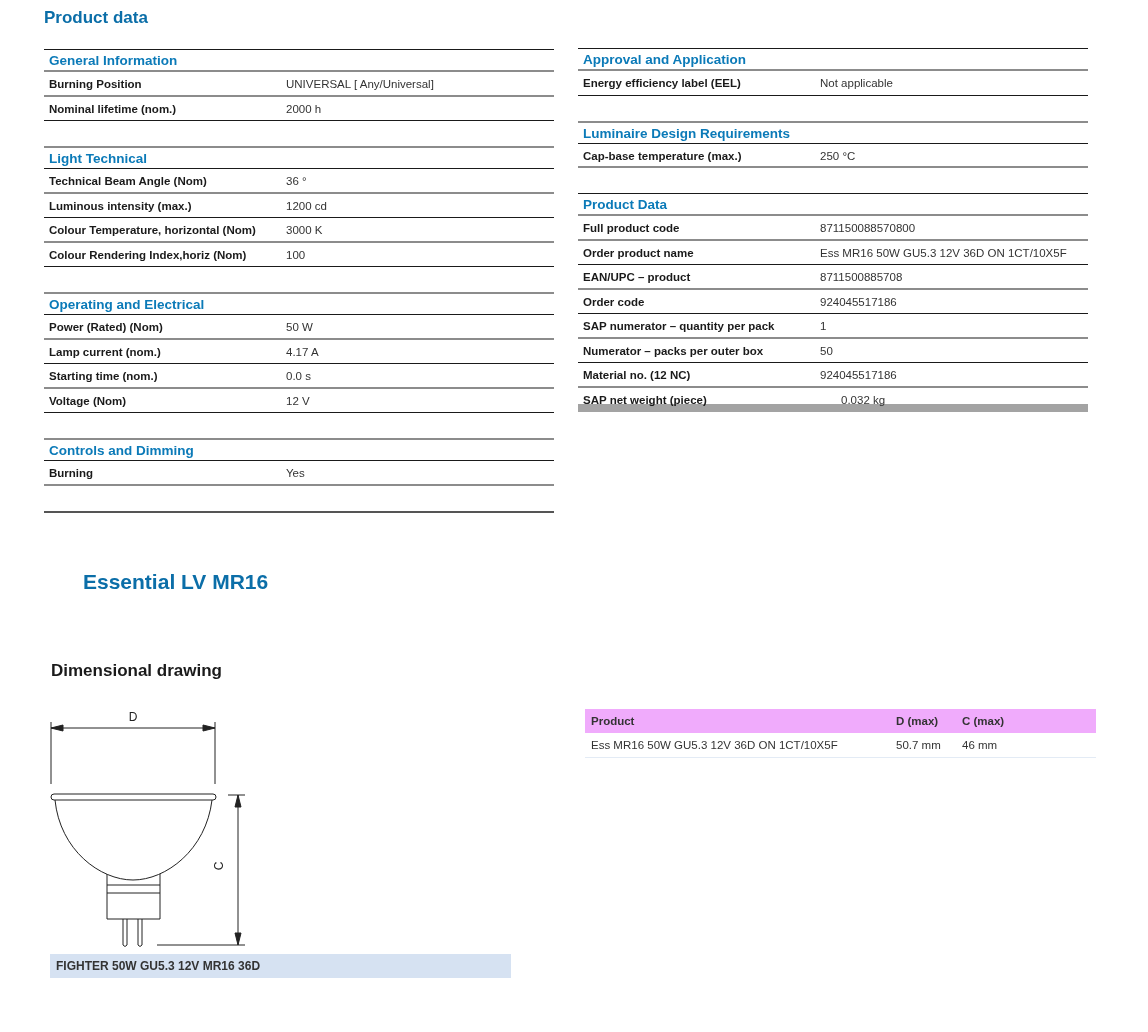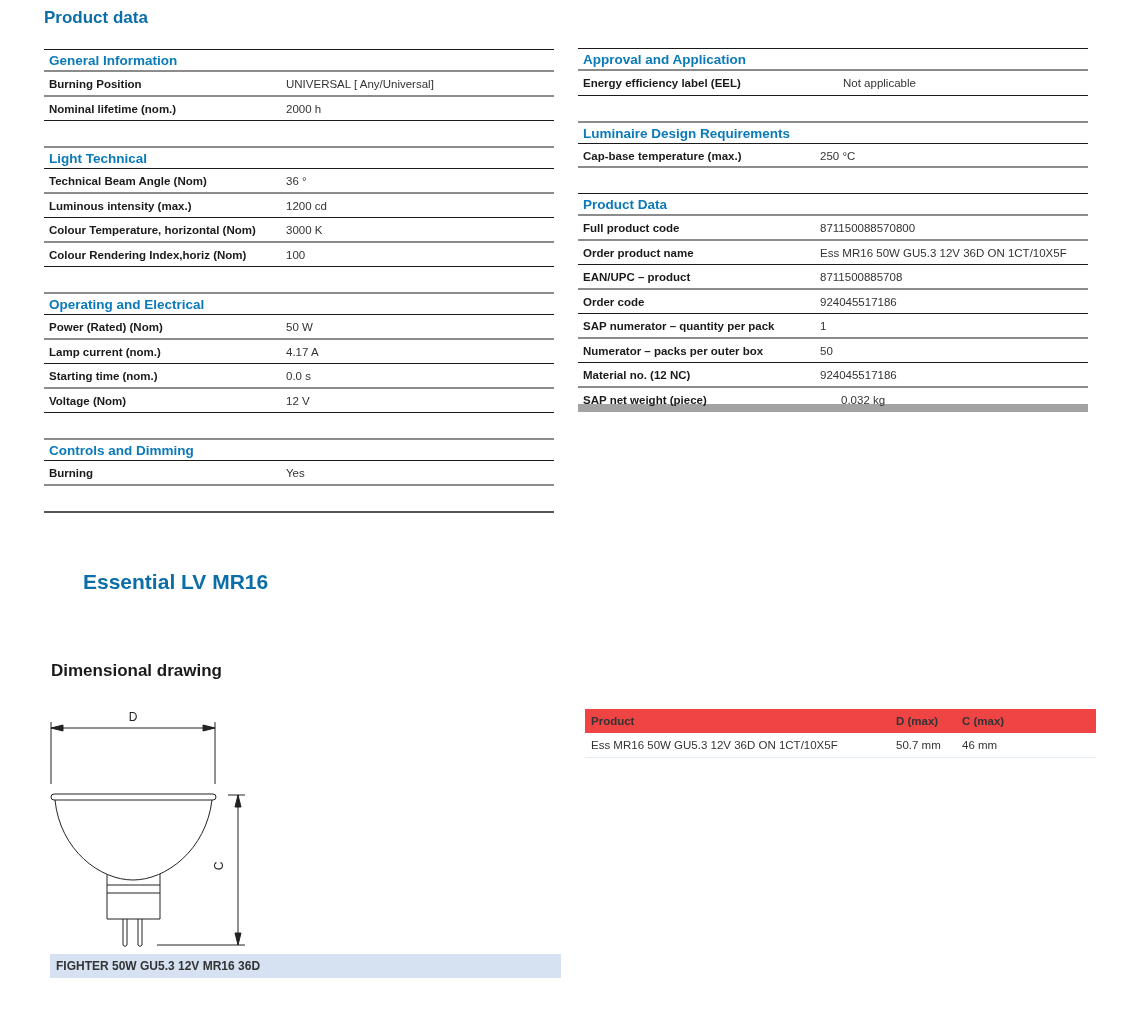--- a/index.html
+++ b/index.html
@@ -12,23 +12,23 @@
   .sec-head { height:23px; border-top:1.5px solid #1a1a1a; border-bottom:2px solid #8c8c8c; box-sizing:border-box; padding-left:5px; line-height:21px; font-size:13.5px; font-weight:bold; color:#0b7ab8; }
   .row { display:flex; height:24.5px; line-height:24px; font-size:11.5px; box-sizing:border-box; border-bottom:1px solid #1a1a1a; }
   .row:nth-child(odd) { border-bottom:2px solid #8c8c8c; }
   .row .k { width:237px; padding-left:5px; font-weight:bold; color:#1a1a1a; }
   .row .v { flex:1; color:#333; }
   .col-right .row .k { width:237px; }
   .spacer { height:25px; }
   .h2 { position:absolute; left:51px; top:570px; font-size:21px; font-weight:bold; color:#0b6ea8;margin-left:32px; }
   .h3 { position:absolute; left:51px; top:661px; font-size:17px; font-weight:bold; color:#1a1a1a; }
   .drawing { position:absolute; left:40px; top:700px; width:230px; height:260px; }
-  .caption { position:absolute; left:50px; top:954px; width:511px; height:24px; background:#d6e2f2; font-size:12px; font-weight:bold; line-height:24px; padding-left:6px; box-sizing:border-box; color:#333; }
+  .caption { position:absolute; left:50px; top:954px; width:461px; height:24px; background:#d6e2f2; font-size:12px; font-weight:bold; line-height:24px; padding-left:6px; box-sizing:border-box; color:#333; }
   .dim-table { position:absolute; left:585px; top:709px; width:511px; font-size:11.5px; }
-  .dim-head { display:flex; height:24px; line-height:24px; background:#ef4444; font-weight:bold; color:#333; }
+  .dim-head { display:flex; height:24px; line-height:24px; background:#f0abfc; font-weight:bold; color:#333; }
   .dim-row { display:flex; height:24px; line-height:24px; color:#333; border-bottom:1.5px solid #e3ebf5; }
   .c1 { width:305px; padding-left:6px; }
   .c2 { width:66px; }
   .c3 { flex:1; }
 </style>
 </head>
 <body>
 
 <div class="page-title">Product data</div>
 
@@ -105,21 +105,21 @@
     </div>
   </div>
   <div class="spacer" style="border-bottom:2px solid #555;"></div>
 </div>
 
 <div class="col col-right">
 
   <div class="section">
     <div class="sec-head">Approval and Application</div>
     <div>
-      <div class="row" style="border-bottom:1.5px solid #1a1a1a;gap:23px;">
+      <div class="row" style="border-bottom:1.5px solid #1a1a1a;">
           <span class="k">Energy efficiency label (EEL)</span>
           <span class="v">Not applicable</span>
         </div>
     </div>
   </div>
   <div class="spacer"></div>
 
   <div class="section">
     <div class="sec-head" style="border-top:2px solid #8c8c8c;border-bottom:1.5px solid #1a1a1a;">Luminaire Design Requirements</div>
     <div>

